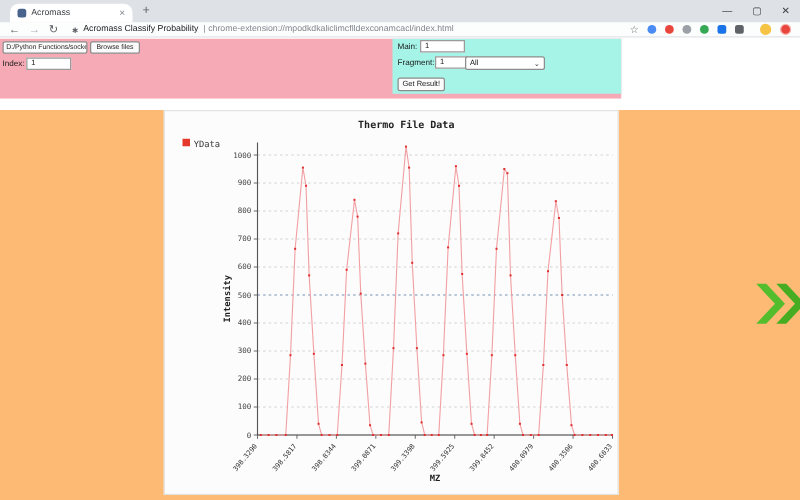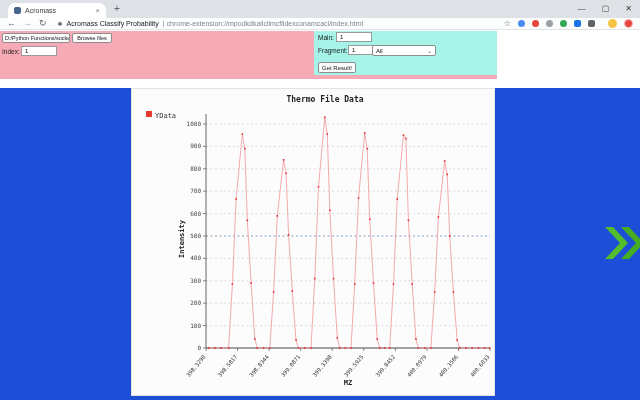--- a/index.html
+++ b/index.html
@@ -39,21 +39,21 @@
             box-sizing:border-box;white-space:nowrap;overflow:hidden}
   .mini-input{position:absolute;background:#fff;border:1px solid #9a9a9a;font-size:6px;color:#111;
               display:flex;align-items:center;padding:0 3px;box-sizing:border-box}
   .mini-label{position:absolute;font-size:6.5px;color:#1a1a1a;white-space:nowrap}
   .mini-select{position:absolute;background:#fff;border:1px solid #8d8d8d;border-radius:2px;
                font-size:6px;color:#111;display:flex;align-items:center;
                padding:0 3px;box-sizing:border-box;justify-content:space-between}
   .caret{font-size:6px;color:#444}
   
   .gap-strip{left:0;top:79px;width:640px;height:9px;background:#fff}
-  .main-area{left:0;top:88px;width:640px;height:312px;background:#1d4ed8}
+  .main-area{left:0;top:88px;width:640px;height:312px;background:#fdba74}
   .chart-canvas{left:131px;top:0;width:364px;height:308px;background:#fcfcfc;
                 border:1px solid #e3e3e3;box-sizing:border-box}
   .chevrons{left:604px;top:138px;width:40px;height:34px}
 </style>
 </head>
 <body>
 
 <div class="abs titlebar">
   <div class="abs tab">
     <span class="favicon"></span>

